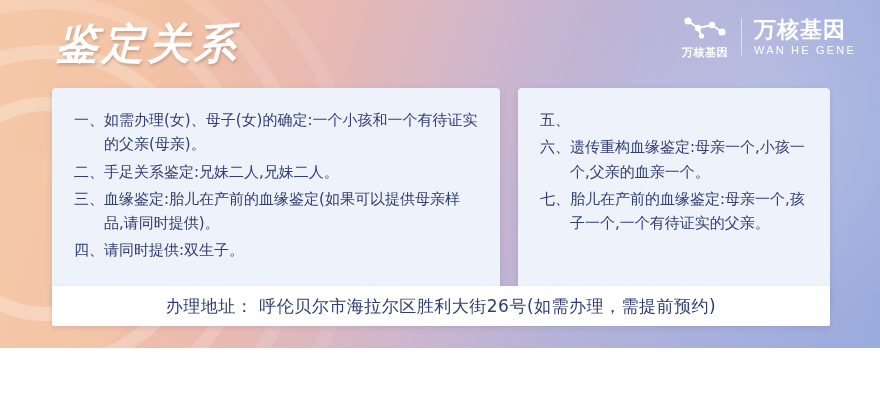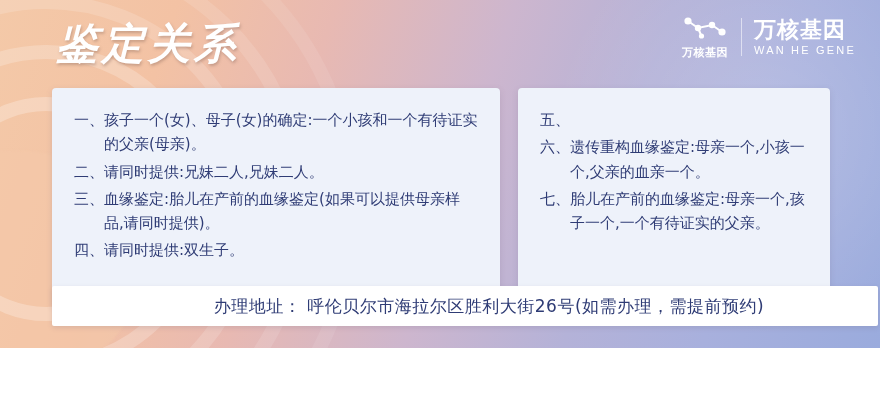--- a/index.html
+++ b/index.html
@@ -149,21 +149,20 @@
     left: 52px;
     bottom: 22px;
     width: 778px;
     height: 40px;
     background: #ffffff;
     border-radius: 2px;
     box-shadow: 0 2px 5px rgba(110, 100, 130, 0.18);
     display: flex;
     align-items: center;
     justify-content: center;
-    padding-left: 48px;
   }
   .footer-text {
     font-family: "DejaVu Sans", sans-serif;
     font-size: 17px;
     color: #2f3c75;
     letter-spacing: 0.5px;
   }
 </style>
 </head>
 <body>
@@ -203,25 +202,25 @@
       <span class="brand-cn">万核基因</span>
       <span class="brand-en">WAN HE GENE</span>
     </div>
   </div>
 
   <div class="cards">
 
     <div class="card left">
       <div class="item">
         <span class="num">一、</span>
-        <span class="txt">孩子一个(女)、母子(女)的确定:一个小孩和一个有待证实的父亲(母亲)。</span>
+        <span class="txt">如需办理(女)、母子(女)的确定:一个小孩和一个有待证实的父亲(母亲)。</span>
       </div>
       <div class="item">
         <span class="num">二、</span>
-        <span class="txt">请同时提供:兄妹二人,兄妹二人。</span>
+        <span class="txt">手足关系鉴定:兄妹二人,兄妹二人。</span>
       </div>
       <div class="item">
         <span class="num">三、</span>
         <span class="txt">血缘鉴定:胎儿在产前的血缘鉴定(如果可以提供母亲样品,请同时提供)。</span>
       </div>
       <div class="item">
         <span class="num">四、</span>
         <span class="txt">请同时提供:双生子。</span>
       </div>
     </div>

